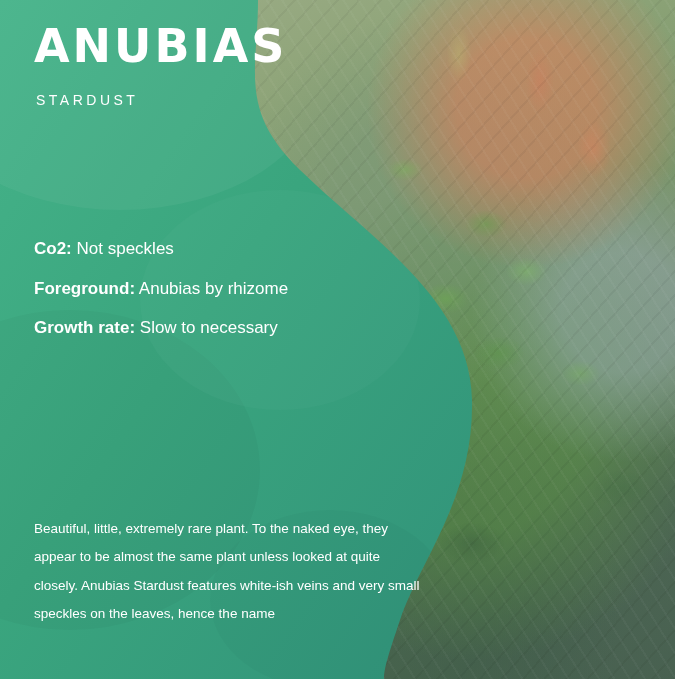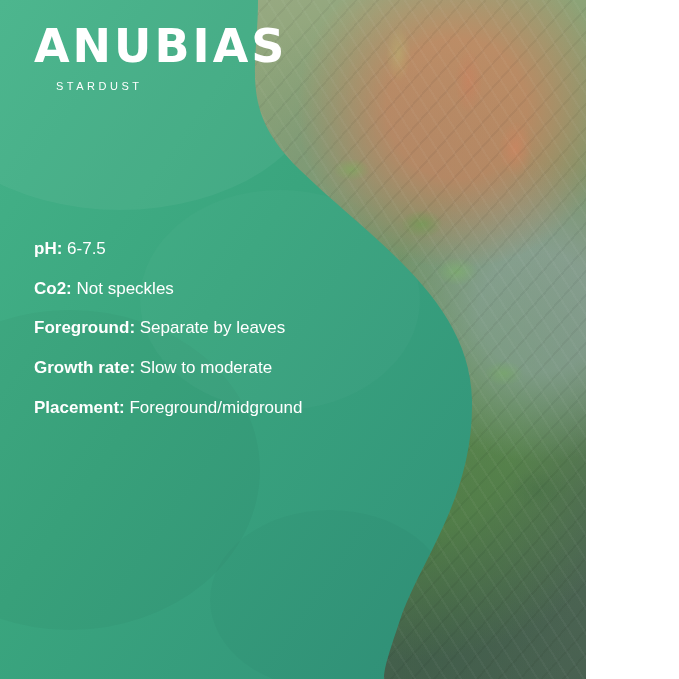--- a/index.html
+++ b/index.html
@@ -9,21 +9,21 @@
   body {
     width: 679px;
     height: 679px;
     font-family: "Liberation Sans", sans-serif;
     background: #ffffff;
     overflow: hidden;
   }
 
   #card {
     position: relative;
-    width: 586px;
+    width: 675px;
     height: 679px;
     overflow: hidden;
     background: #6c7f72;
   }
 
   
   .photo {
     position: absolute;
     inset: 0;
     background:
@@ -76,26 +76,25 @@
     font-size: 46px;
     font-weight: bold;
     letter-spacing: 3px;
     color: #ffffff;
     font-family: "DejaVu Sans", sans-serif;
     line-height: 1.05;
   }
   .subtitle {
     position: absolute;
     left: 36px;
-    top: 80px;
-    font-size: 11px;
+    top: 92px;
+    font-size: 14px;
     letter-spacing: 3.5px;
     color: #ffffff;
     font-family: "Liberation Sans", sans-serif;
-    margin-left: 20px;
   }
 
   .specs {
     position: absolute;
     left: 34px;
     top: 240px;
     width: 380px;
   }
   .spec {
     font-size: 17px;
@@ -150,35 +149,28 @@
       <ellipse cx="330" cy="600" rx="120" ry="90" fill="#000000" opacity="0.08"></ellipse>
     </g>
   </svg>
 
   <div class="content">
     <div class="title">ANUBIAS</div>
     <div class="subtitle">STARDUST</div>
 
     <div class="specs">
       <div class="spec">
-        <span class="k">pH:</span>
-        <span class="v">6-7.5</span>
-      </div>
-      <div class="spec">
         <span class="k">Co2:</span>
         <span class="v">Not speckles</span>
       </div>
       <div class="spec">
         <span class="k">Foreground:</span>
-        <span class="v">Separate by leaves</span>
+        <span class="v">Anubias by rhizome</span>
       </div>
       <div class="spec">
         <span class="k">Growth rate:</span>
-        <span class="v">Slow to moderate</span>
-      </div>
-      <div class="spec">
-        <span class="k">Placement:</span>
-        <span class="v">Foreground/midground</span>
+        <span class="v">Slow to necessary</span>
       </div>
     </div>
 
+    <div class="desc">Beautiful, little, extremely rare plant. To the naked eye, they appear to be almost the same plant unless looked at quite closely. Anubias Stardust features white-ish veins and very small speckles on the leaves, hence the name</div>
   </div>
 </div>
 
 </body></html>

